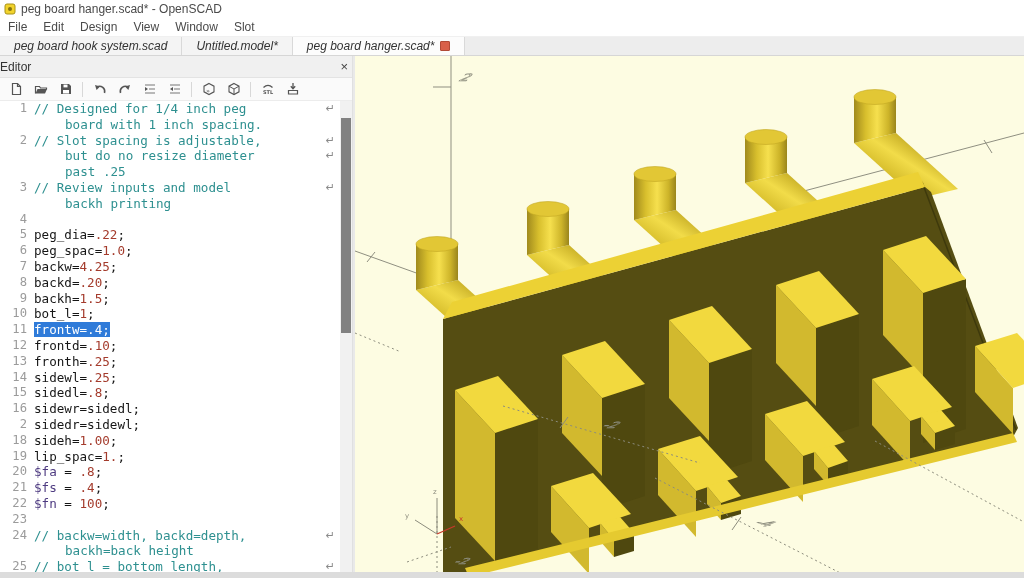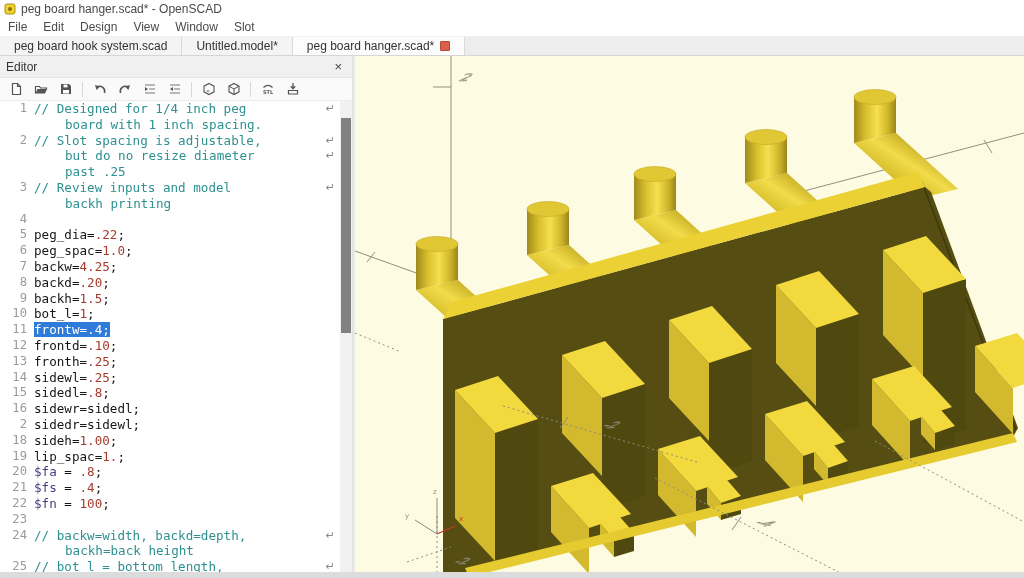--- a/index.html
+++ b/index.html
@@ -3,28 +3,28 @@
 <meta charset="utf-8">
 <style>
   html,body{margin:0;padding:0;background:#dcdcdc;}
   .app{position:relative;width:1024px;height:572px;overflow:hidden;background:#be185d;
        font-family:"Liberation Sans",sans-serif;-webkit-font-smoothing:antialiased;}
   
   .titlebar{height:18px;display:flex;align-items:center;background:#ffffff;font-size:12px;color:#4a4a4a;padding-left:4px;gap:5px;}
   .menubar{height:18px;display:flex;align-items:center;background:#ffffff;font-size:12px;color:#4a4a4a;border-bottom:1px solid #f0f0f0;}
   .menubar .mitem{padding:1px 8px;cursor:default;}
   .tabbar{height:18px;display:flex;align-items:stretch;background:#ededed;border-bottom:1px solid #d6d6d6;font-size:12px;color:#333;}
-  .tab{display:flex;align-items:center;gap:6px;padding:0 14px;background:#f4f4f4;border-right:1px solid #d9d9d9;cursor:default;white-space:nowrap;}
+  .tab{display:flex;align-items:center;gap:6px;padding:0 14px;background:#f4f4f4;border-right:1px solid #d9d9d9;cursor:default;white-space:nowrap;font-style:italic;}
   .tab.active{background:#fcfcfc;}
   .tab-close{width:8px;height:8px;background:#d8604a;border:1px solid #b14a37;border-radius:1px;display:inline-block;}
   
   .main{display:flex;height:523px;}
   .editor-panel{width:352px;display:flex;flex-direction:column;background:#ffffff;border-right:1px solid #e0e0e0;}
   .splitter{width:2px;background:#e9e9e9;}
-  .dock-head{height:21px;background:#f0f0f0;display:flex;align-items:center;font-size:12px;color:#333;padding:0 6px;border-bottom:1px solid #e3e3e3;}
+  .dock-head{height:21px;background:#f0f0f0;display:flex;align-items:center;font-size:12px;color:#333;padding:0 0;border-bottom:1px solid #e3e3e3;}
   .dock-head .title{flex:1;}
   .dock-close{font-size:13px;color:#444;padding:0 4px;cursor:default;line-height:13px;}
   .toolbar{height:22px;display:flex;align-items:center;background:#fafafa;border-bottom:1px solid #ececec;padding-left:4px;gap:2px;}
   .tbtn{width:23px;height:19px;display:flex;align-items:center;justify-content:center;color:#555;font-size:13px;}
   .tsep{width:1px;height:15px;background:#d8d8d8;margin:0 3px;}
   
   .code-area{position:relative;flex:1;overflow:hidden;background:#fff;
      font-family:"DejaVu Sans Mono","Liberation Mono",monospace;font-size:12.6px;}
   .crow{position:relative;height:15.8px;line-height:15.8px;display:flex;white-space:pre;}
   .gut{width:27px;text-align:right;padding-right:7px;color:var(--line-number);flex:0 0 auto;font-size:12.2px;}

